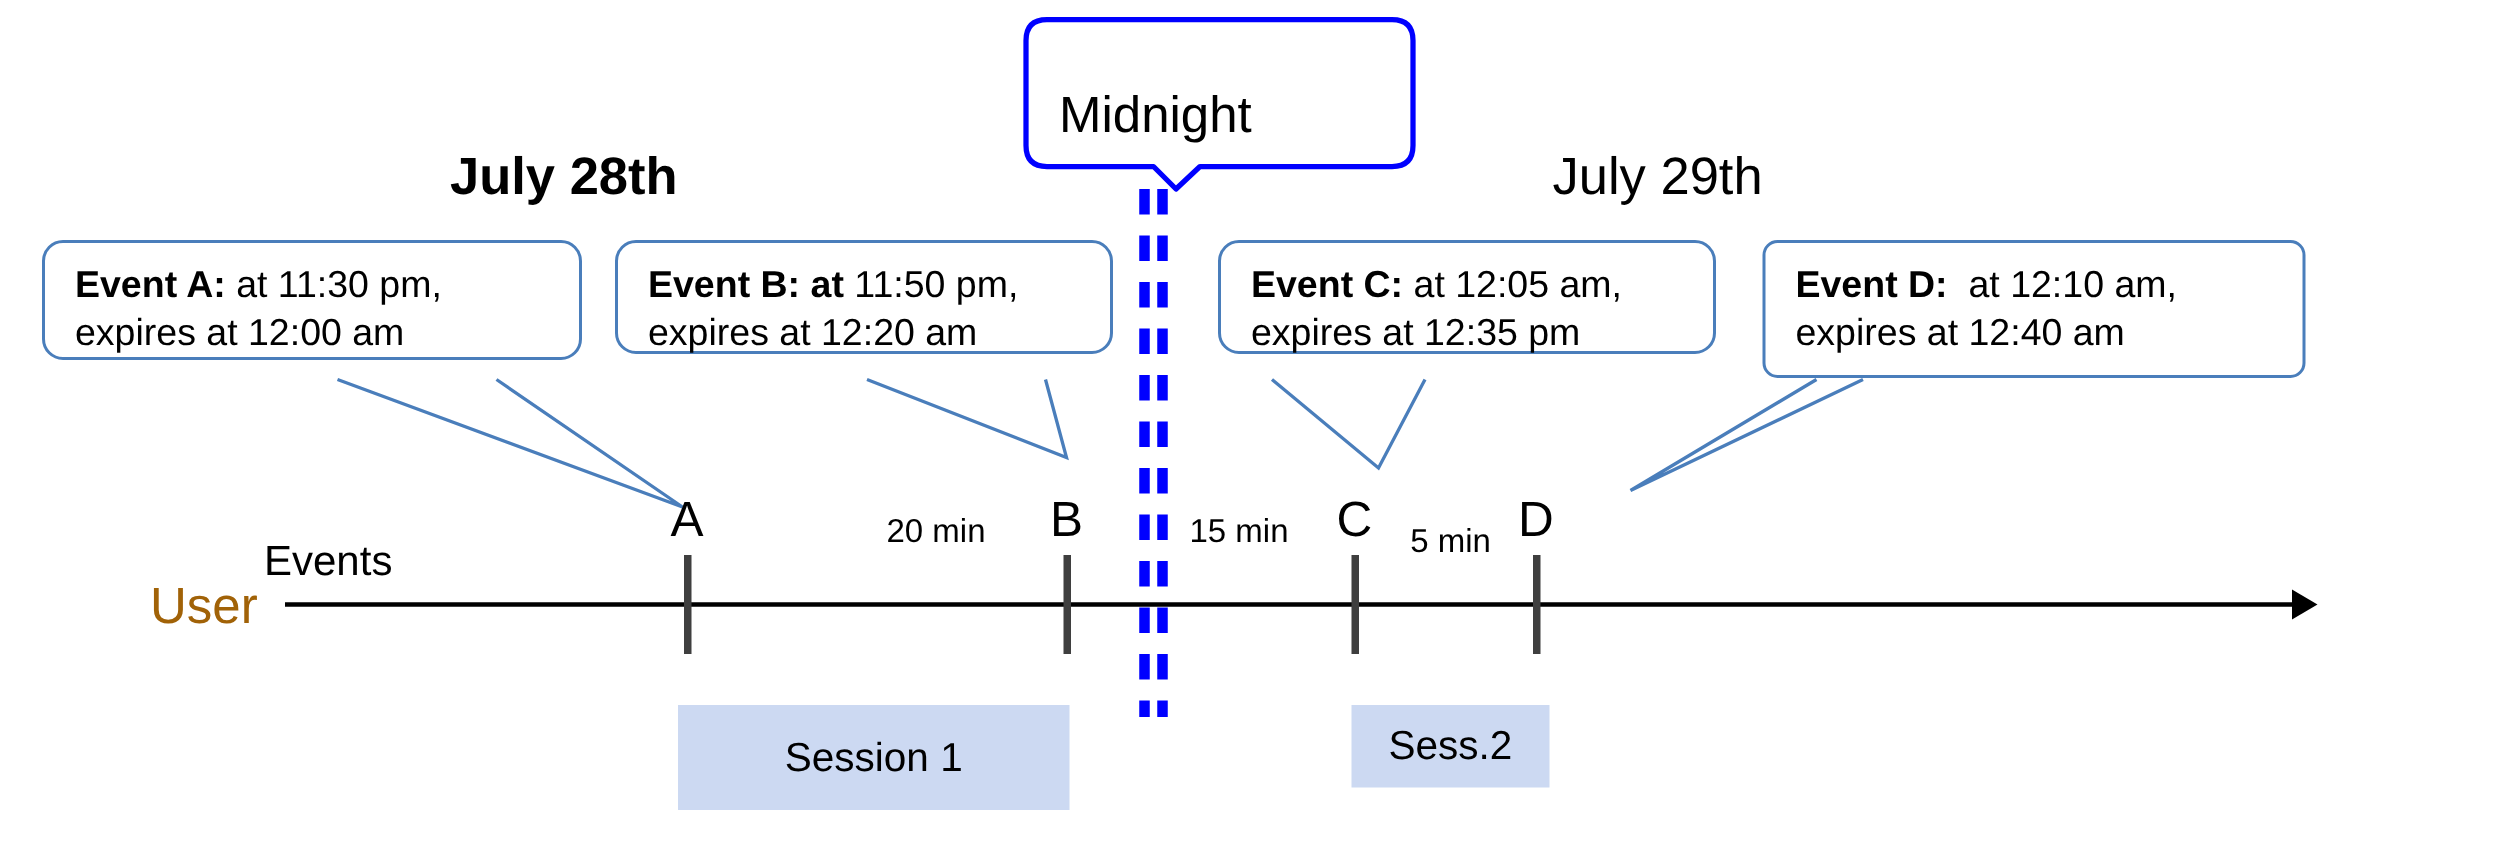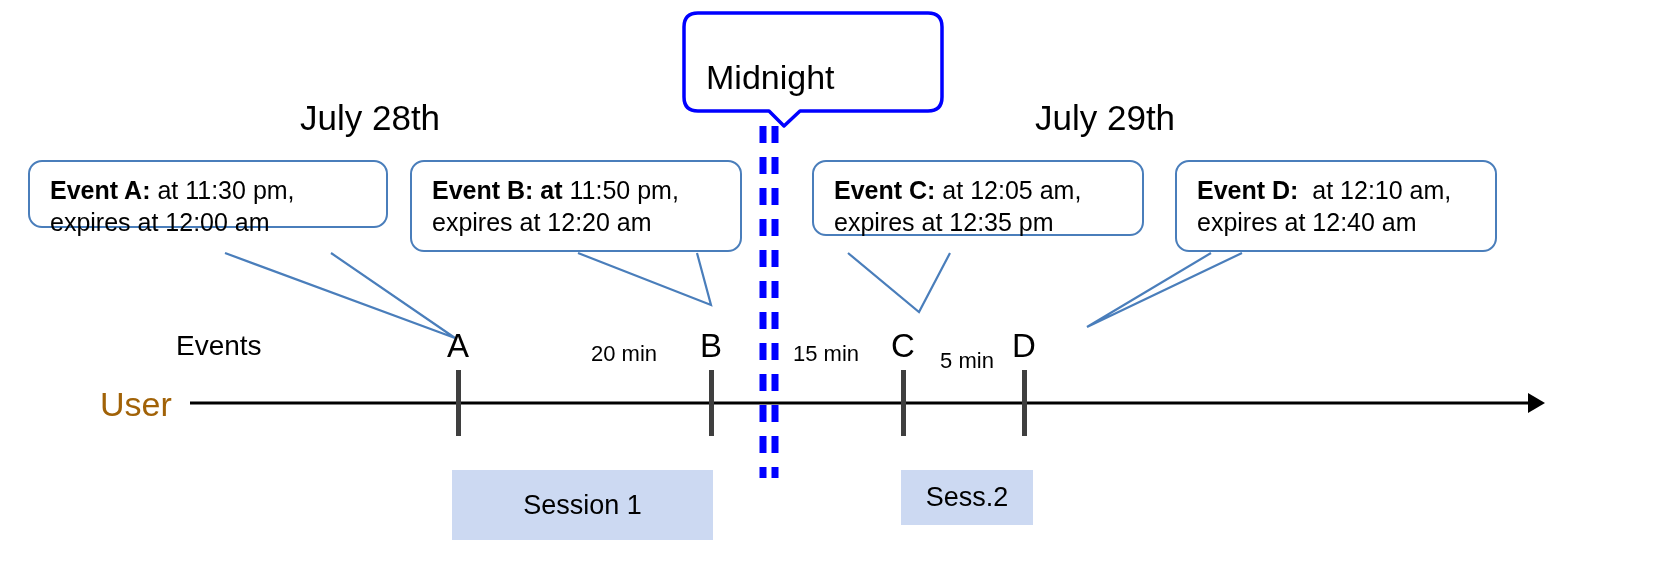--- a/index.html
+++ b/index.html
@@ -51,20 +51,21 @@
   
   .axis-name {
     font-size: 34px;
     color: #a16207;
     white-space: nowrap;
   }
   .events-name {
     font-size: 28px;
     color: #000;
     white-space: nowrap;
+    margin-top: 28px;
   }
   .tick-letter {
     font-size: 33px;
     color: #000;
     text-align: center;
     line-height: 1;
   }
   .gap-label {
     font-size: 22px;
     color: #000;
@@ -113,47 +114,47 @@
     <path d="M 578,253 L 711,305 L 697,253" fill="none" stroke="#4a7ebb" stroke-width="2.2"></path>
 
     <path d="M 848,253 L 919,312 L 950,253" fill="none" stroke="#4a7ebb" stroke-width="2.2"></path>
 
     <path d="M 1211,253 L 1087,327 L 1242,253" fill="none" stroke="#4a7ebb" stroke-width="2.2"></path>
 
     <line x1="190" y1="403" x2="1528" y2="403" stroke="#000000" stroke-width="3"></line>
     <polygon points="1528,393 1545,403 1528,413" fill="#000000"></polygon>
   </svg>
 
-  <div class="abs date-label" style="left:300px; top:100px;">July 28th</div>
+  <div class="abs date-label" style="left:300px; top:100px;font-weight:bold;">July 28th</div>
   <div class="abs date-label" style="left:1035px; top:100px;">July 29th</div>
 
   <div class="abs midnight-label" style="left:706px; top:58px;">Midnight</div>
 
-  <div class="abs callout" style="left:28px; top:160px; width:360px; height:68px;">
+  <div class="abs callout" style="left:28px; top:160px; width:360px; height:80px;">
     <div>
       <b>Event A:</b><span> at 11:30 pm,</span>
     </div>
     <div>expires at 12:00 am</div>
   </div>
 
-  <div class="abs callout" style="left:410px; top:160px; width:332px; height:92px;">
+  <div class="abs callout" style="left:410px; top:160px; width:332px; height:76px;">
     <div>
       <b>Event B: at</b><span> 11:50 pm,</span>
     </div>
     <div>expires at 12:20 am</div>
   </div>
 
   <div class="abs callout" style="left:812px; top:160px; width:332px; height:76px;">
     <div>
       <b>Event C:</b><span> at 12:05 am,</span>
     </div>
     <div>expires at 12:35 pm</div>
   </div>
 
-  <div class="abs callout" style="left:1175px; top:160px; width:322px; height:92px;">
+  <div class="abs callout" style="left:1175px; top:160px; width:362px; height:92px;border-radius:10px;">
     <div>
       <b>Event D:</b><span style="white-space:pre">  at 12:10 am,</span>
     </div>
     <div>expires at 12:40 am</div>
   </div>
 
   <div class="abs axis-name" style="left:100px; top:385px;">User</div>
 
   <div class="abs events-name" style="left:176px; top:330px;">Events</div>
 

